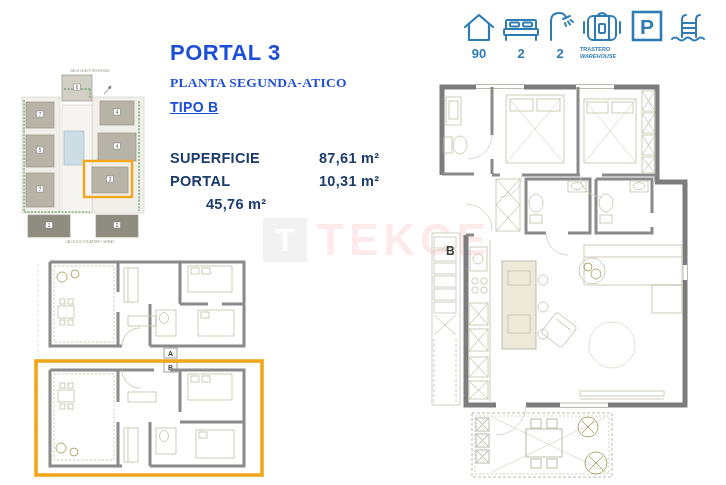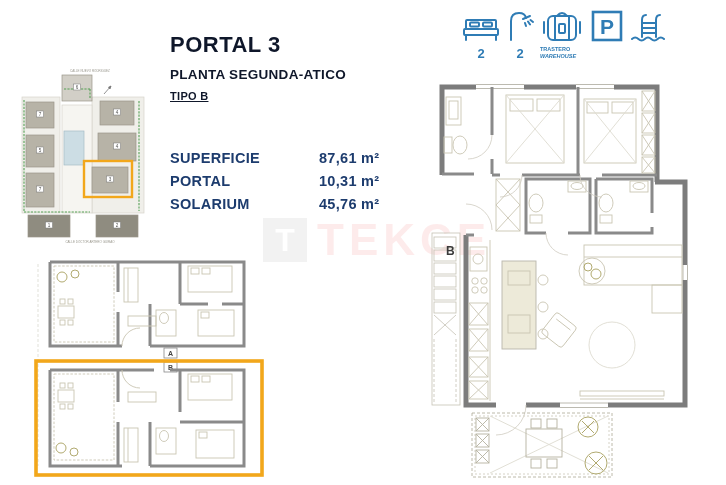--- a/index.html
+++ b/index.html
@@ -1,22 +1,22 @@
 <!DOCTYPE html>
 <html><head>
 <meta charset="utf-8">
 <style>
   html,body{margin:0;padding:0;background:#ffffff;font-family:"Liberation Sans",sans-serif;}
   .page{position:relative;width:726px;height:485px;background:#fff;overflow:hidden;}
 
   
-  .title-block{position:absolute;left:170px;top:32px;color:#0f172a;z-index:2;}
+  .title-block{position:absolute;left:170px;top:40px;color:#1d4ed8;z-index:2;}
   .portal{font-size:22px;font-weight:bold;letter-spacing:.5px;}
-  .planta{font-size:13.5px;font-weight:bold;margin-top:9px;letter-spacing:.3px;}
-  .tipo{font-size:11px;font-weight:bold;margin-top:8px;letter-spacing:.3px;text-decoration:underline;}
+  .planta{font-size:13.5px;font-weight:bold;margin-top:9px;letter-spacing:.3px;font-family:Liberation Serif, serif;}
+  .tipo{font-size:14px;font-weight:bold;margin-top:8px;letter-spacing:.3px;text-decoration:underline;}
 
   
   .specs{position:absolute;left:170px;top:150px;color:#1d3c6e;z-index:2;}
   .spec-row{display:flex;font-size:14.5px;font-weight:bold;margin-bottom:7px;letter-spacing:.3px;}
   .spec-label{width:113px;}
   .spec-value{white-space:nowrap;margin-left:36px;}
 
   
   .amenities{position:absolute;left:462px;top:7px;display:flex;align-items:flex-start;z-index:2;color:#2f7cb5;}
   .amenity{display:flex;flex-direction:column;align-items:center;margin-right:6px;}
@@ -57,26 +57,34 @@
   <div class="specs">
     <div class="spec-row">
       <span class="spec-label">SUPERFICIE</span>
       <span class="spec-value">87,61 m²</span>
     </div>
     <div class="spec-row">
       <span class="spec-label">PORTAL</span>
       <span class="spec-value">10,31 m²</span>
     </div>
     <div class="spec-row">
-      <span class="spec-label">SOLARIUM</span>
       <span class="spec-value">45,76 m²</span>
     </div>
   </div>
 
   <div class="amenities">
+    <div class="amenity">
+      <div class="icon-box">
+        <svg width="34" height="32" viewBox="0 0 34 32" fill="none" stroke="#2f7cb5" stroke-width="2.2" stroke-linecap="round" stroke-linejoin="round">
+          <path d="M3 16 L17 4 L31 16"></path>
+            <path d="M7 13 V29 H27 V13"></path>
+        </svg>
+      </div>
+      <div class="amenity-num">90</div>
+    </div>
     <div class="amenity">
       <div class="icon-box">
         <svg width="38" height="26" viewBox="0 0 38 26" fill="none" stroke="#2f7cb5" stroke-width="2" stroke-linecap="round" stroke-linejoin="round">
           <rect x="4" y="3" width="30" height="9" rx="1"></rect>
           <rect x="8" y="5.5" width="9" height="4" rx="1"></rect>
           <rect x="21" y="5.5" width="9" height="4" rx="1"></rect>
           <rect x="2" y="12" width="34" height="6" rx="1"></rect>
           <path d="M4 18 V23 M34 18 V23"></path>
         </svg>
       </div>

